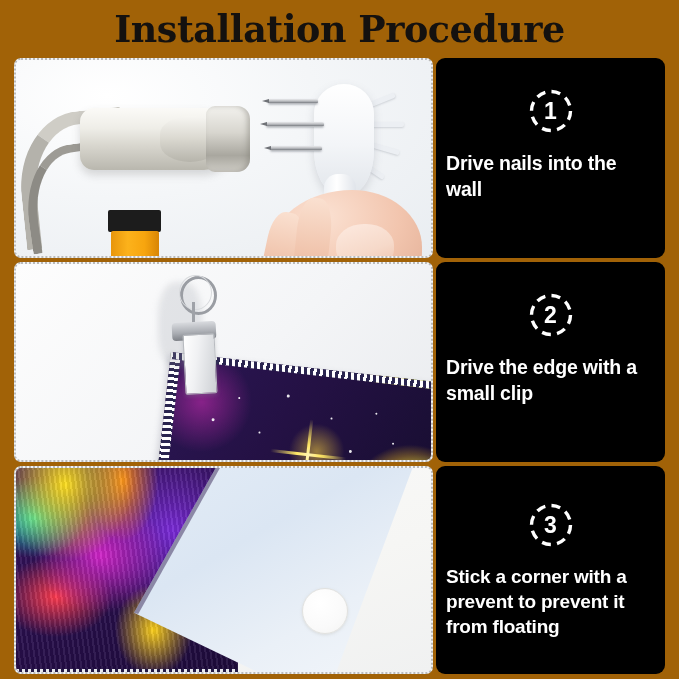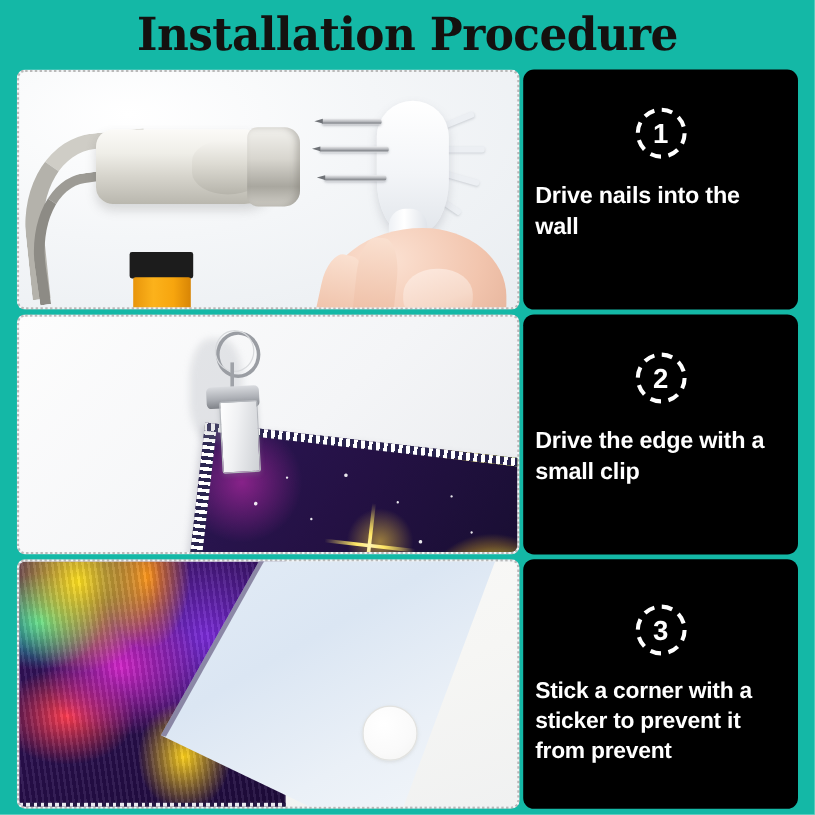--- a/index.html
+++ b/index.html
@@ -10,21 +10,21 @@
     width: 679px;
     height: 679px;
     background: #faf8f3;
     font-family: "Liberation Sans", sans-serif;
     overflow: hidden;
   }
   .page {
     position: relative;
     width: 679px;
     height: 679px;
-    background: #14b8a6;
+    background: #a16207;
   }
 
   
   .title {
     position: absolute;
     left: 0;
     top: 6px;
     width: 679px;
     text-align: center;
     font-family: "DejaVu Serif", "Liberation Serif", serif;
@@ -530,17 +530,17 @@
       <div class="sticker3"></div>
     </div>
 
     <div class="stepcard">
       <div class="numcircle">
         <svg class="ring" viewBox="0 0 46 46">
           <circle cx="23" cy="23" r="19.5" fill="none" stroke="#ffffff" stroke-width="3.4" stroke-linecap="butt" stroke-dasharray="9 6.3"></circle>
         </svg>
         <span class="num">3</span>
       </div>
-      <div class="steptext">Stick a corner with a sticker to prevent it from prevent</div>
+      <div class="steptext">Stick a corner with a prevent to prevent it from floating</div>
     </div>
   </div>
 
 </div>
 
 </body></html>

